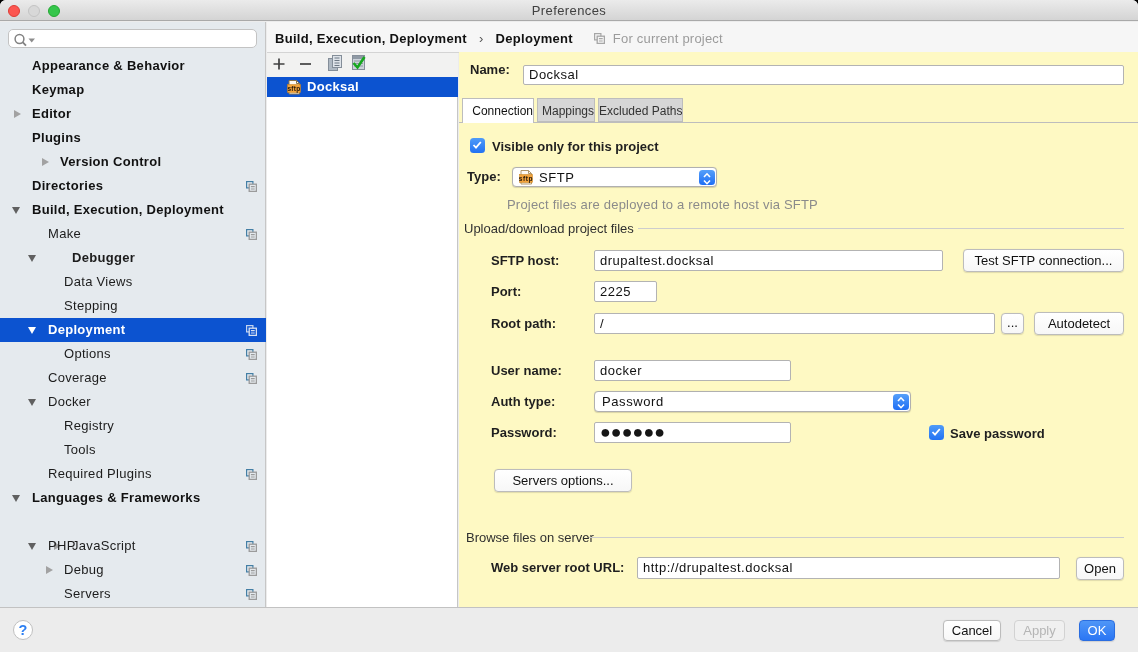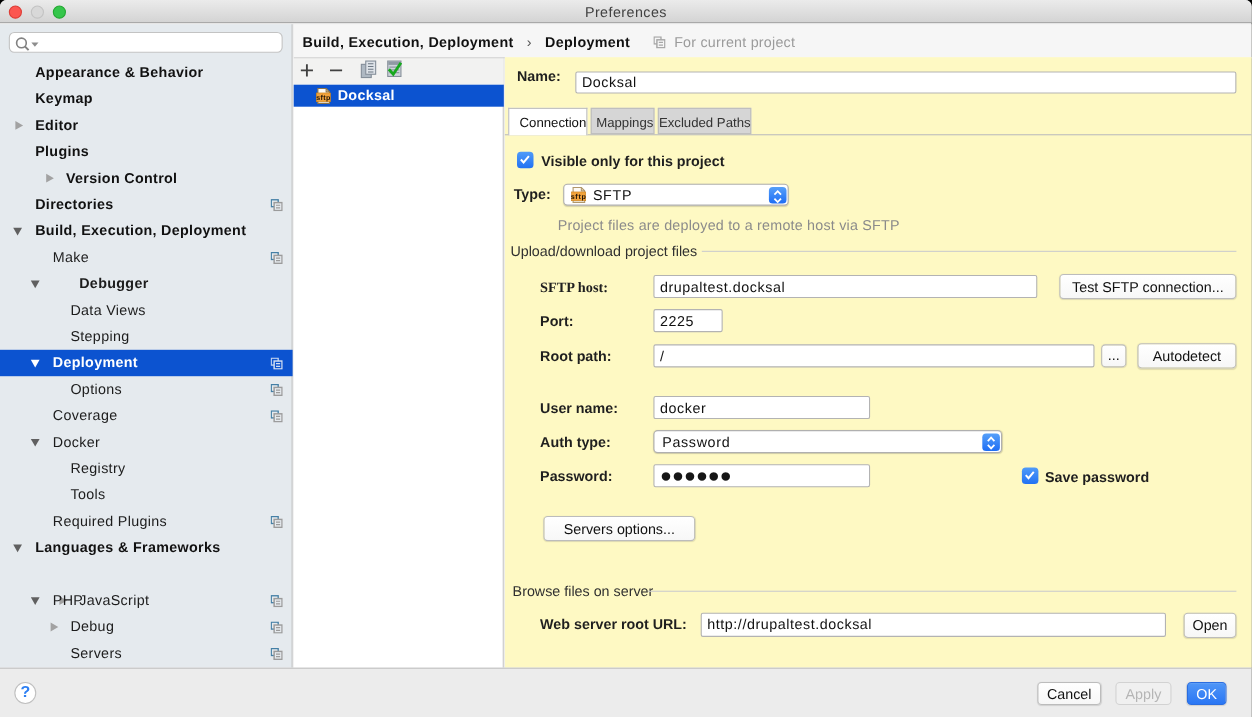--- a/index.html
+++ b/index.html
@@ -278,21 +278,21 @@
         <svg width="16" height="17" viewBox="0 0 16 17">
             <path d="M5 7 L8 3.8 L11 7 M5 10.5 L8 13.7 L11 10.5" stroke="#fff" stroke-width="1.6" fill="none"></path>
           </svg>
       </div>
     </div>
     <div class="hint" style="left:48px;top:145px;">Project files are deployed to a remote host via SFTP</div>
 
     <div class="sect" style="left:5px;top:169px;">Upload/download project files</div>
     <div class="sline" style="left:179px;top:176px;width:486px;"></div>
 
-    <div class="lbl" style="left:32px;top:201px;font-family:Liberation Serif, serif;">SFTP host:</div>
+    <div class="lbl" style="left:32px;top:201px;">SFTP host:</div>
     <div class="fld" style="left:135px;top:198px;width:349px;height:21px;line-height:19px;">drupaltest.docksal</div>
     <div class="btn" style="left:504px;top:197px;width:161px;height:23px;line-height:21px;">Test SFTP connection...</div>
 
     <div class="lbl" style="left:32px;top:232px;">Port:</div>
     <div class="fld" style="left:135px;top:229px;width:63px;height:21px;line-height:19px;">2225</div>
 
     <div class="lbl" style="left:32px;top:264px;">Root path:</div>
     <div class="fld" style="left:135px;top:261px;width:401px;height:21px;line-height:19px;">/</div>
     <div class="btn" style="left:542px;top:261px;width:23px;height:21px;line-height:17px;">...</div>
     <div class="btn" style="left:575px;top:260px;width:90px;height:23px;line-height:21px;">Autodetect</div>

